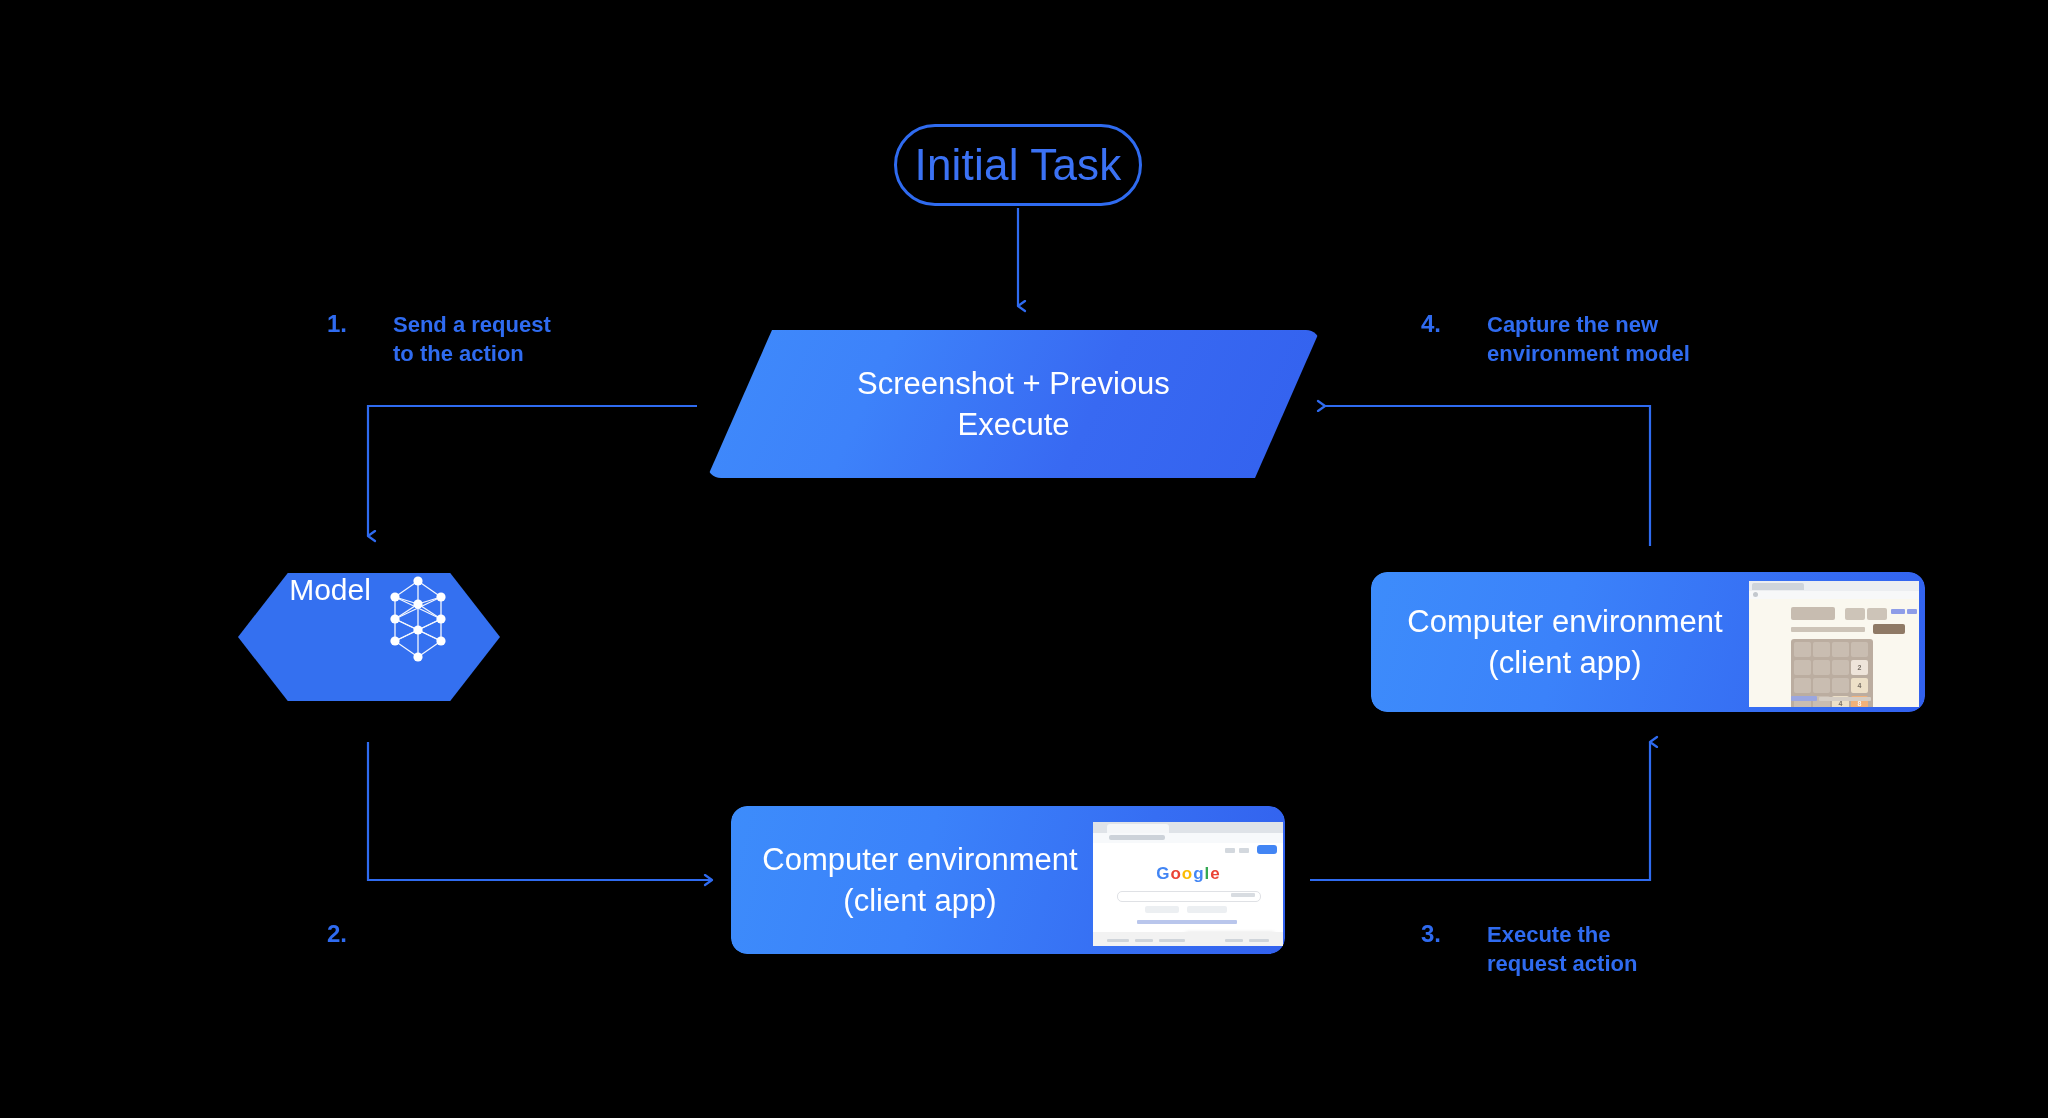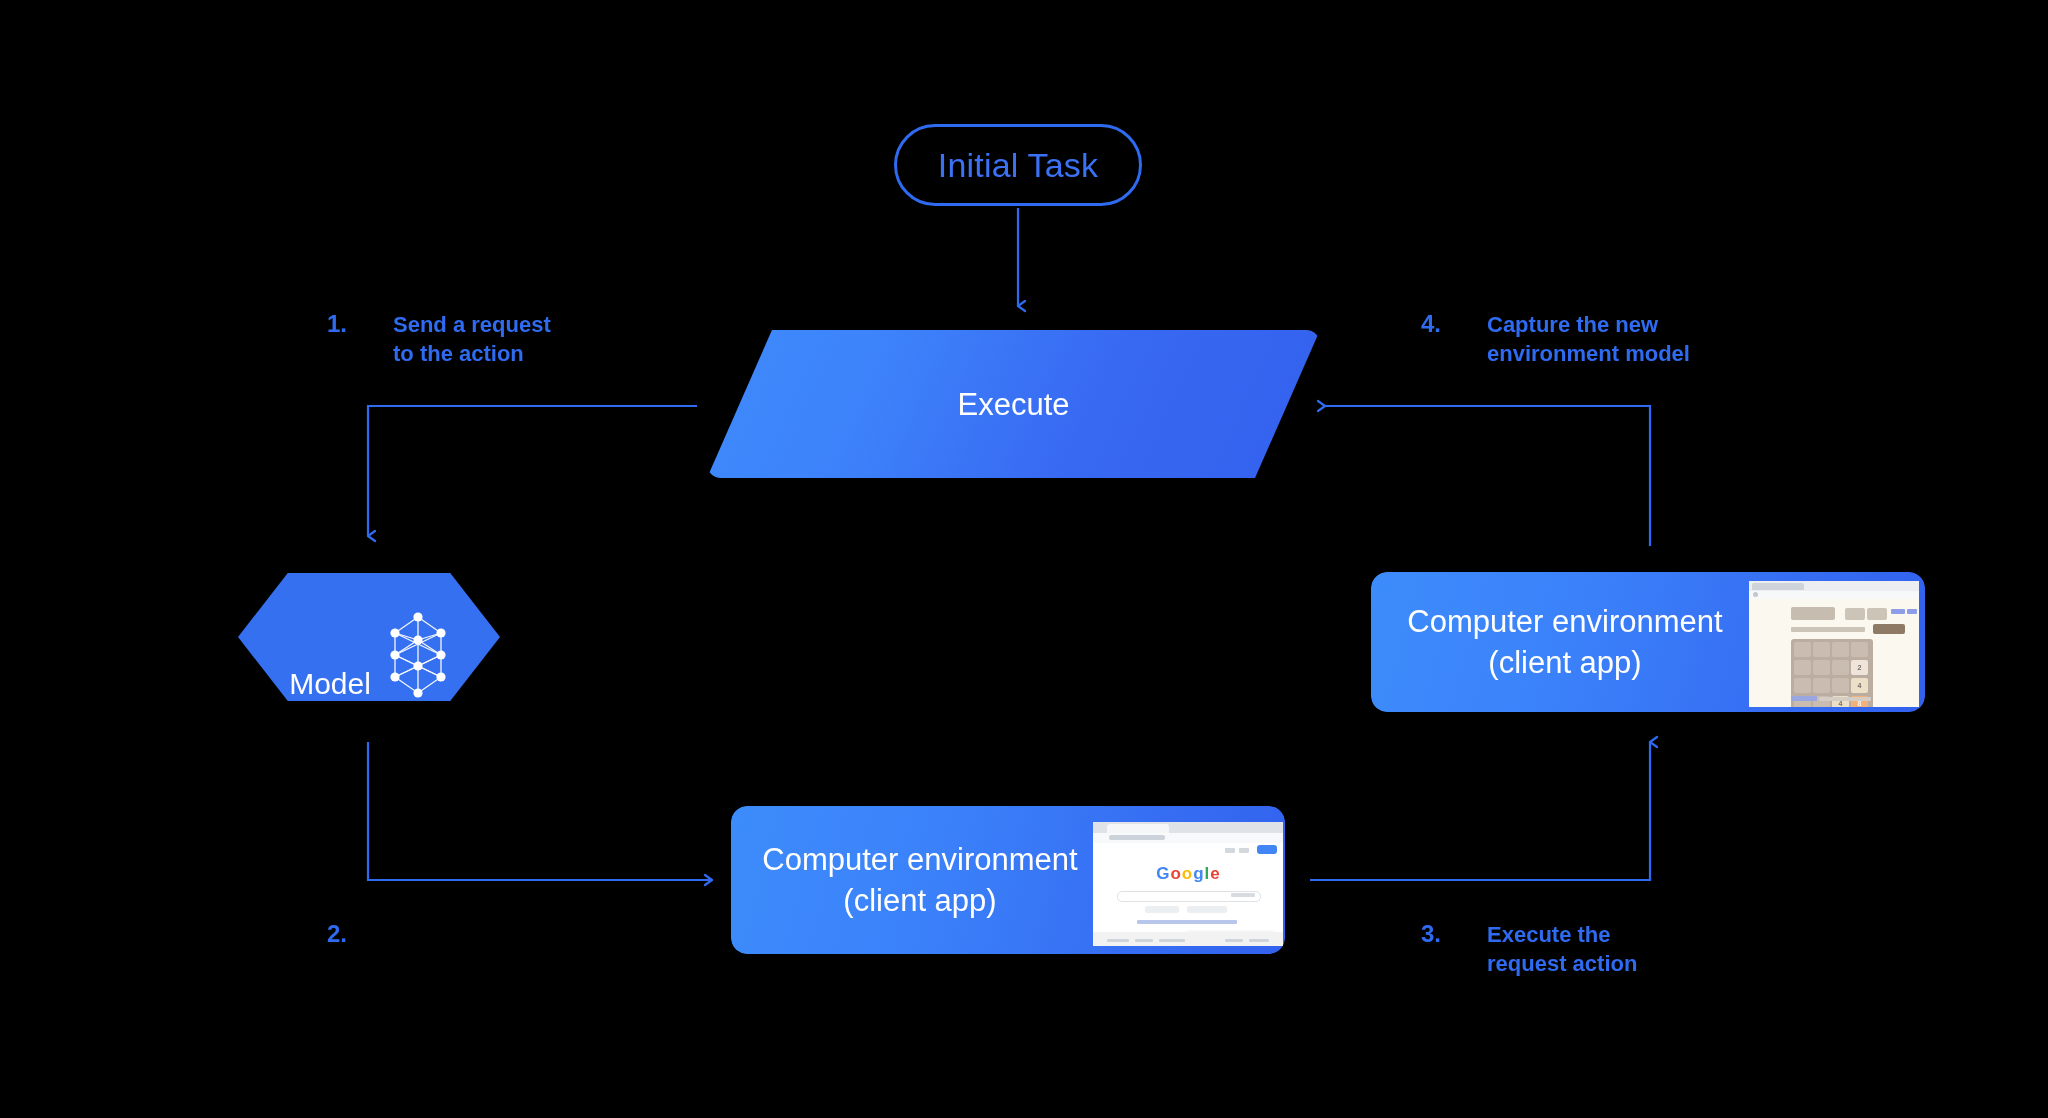--- a/index.html
+++ b/index.html
@@ -30,21 +30,21 @@
     height: 82px;
     border: 3px solid #2f6bf0;
     border-radius: 41px;
     display: flex;
     align-items: center;
     justify-content: center;
     box-sizing: border-box;
   }
   .pill-label {
     color: #3b72f5;
-    font-size: 34px;
+    font-size: 44px;
     letter-spacing: 0.2px;
     white-space: nowrap;
   }
 
   
   .parallelogram {
     position: absolute;
     left: 707px;
     top: 330px;
     width: 613px;
@@ -83,21 +83,21 @@
     position: absolute;
     inset: 0;
     background: #3470f0;
     -webkit-clip-path: polygon(19% 0%, 81% 0%, 100% 50%, 81% 100%, 19% 100%, 0% 50%);
     clip-path: polygon(19% 0%, 81% 0%, 100% 50%, 81% 100%, 19% 100%, 0% 50%);
   }
   .hexagon .inner {
     position: absolute;
     inset: 0;
     display: flex;
-    align-items: flex-end;
+    align-items: flex-start;
     justify-content: center;
     gap: 16px;
   }
   .hexagon .label {
     color: #ffffff;
     font-size: 30px;
   }
   .nn-icon { display: block; }
 
   
@@ -208,20 +208,21 @@
 
 <div class="stage">
 
   <div class="pill">
     <div class="pill-label">Initial Task</div>
   </div>
 
   <div class="parallelogram">
     <div class="skin"></div>
     <div class="txt">
+      <div>Screenshot + Previous</div>
       <div>Execute</div>
     </div>
   </div>
 
   <div class="hexagon">
     <div class="skin"></div>
     <div class="inner">
       <div class="label">Model</div>
       <span>
         <svg class="nn-icon" width="62" height="92" viewBox="0 0 62 92">

